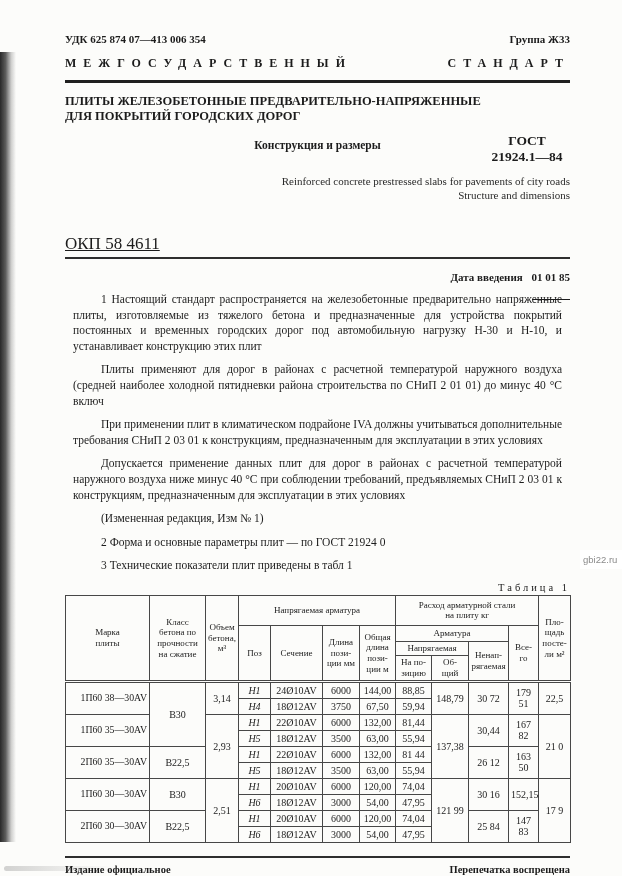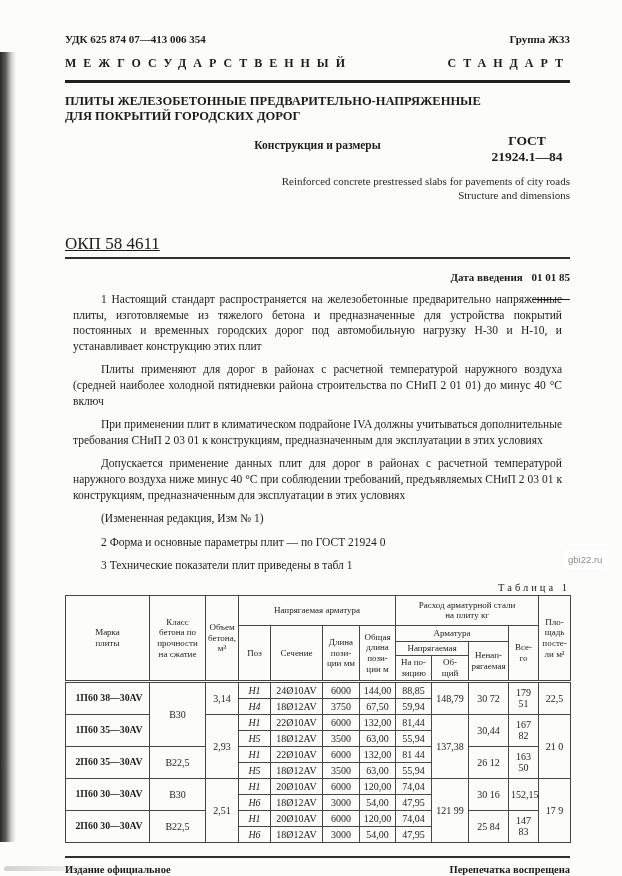--- a/index.html
+++ b/index.html
@@ -52,30 +52,30 @@
 
   table{
     width:505px;border-collapse:collapse;table-layout:fixed;
     margin-top:2px;
   }
   th,td{border:1px solid #474747;padding:0 2px;text-align:center;vertical-align:middle;}
   th{font-weight:normal;font-size:9px;line-height:1.18;white-space:pre-line;}
   thead tr.h-last th{border-bottom:3px double #474747;}
   thead tr.h-last{border-bottom:3px double #474747;}
   td{font-size:10px;line-height:1.1;height:15px;}
-  td.marka{text-align:center;padding-left:5px;white-space:nowrap;font-size:9.8px;font-weight:bold;}
+  td.marka{text-align:right;padding-left:5px;white-space:nowrap;font-size:9.8px;}
   td.poz{font-style:italic;}
   td.sech{white-space:nowrap;}
 
   .footer-rule{height:2px;background:#2e2e2e;margin-top:13px;}
   .footer-row{display:flex;justify-content:space-between;font-size:10.5px;font-weight:bold;margin-top:6px;}
   .page-num{text-align:center;font-size:10.5px;margin-top:26px;}
 
   .watermark{
-    position:absolute;right:15px;top:550px;width:42px;height:19px;
+    position:absolute;right:0;top:550px;width:42px;height:19px;
     background:#ffffff;color:#8b8b8b;font-size:9.5px;
     font-family:"Liberation Sans", sans-serif;
     display:flex;align-items:center;justify-content:flex-start;
     padding-left:3px;box-sizing:border-box;
   }
 </style>
 </head>
 <body>
 
 <div class="page">

